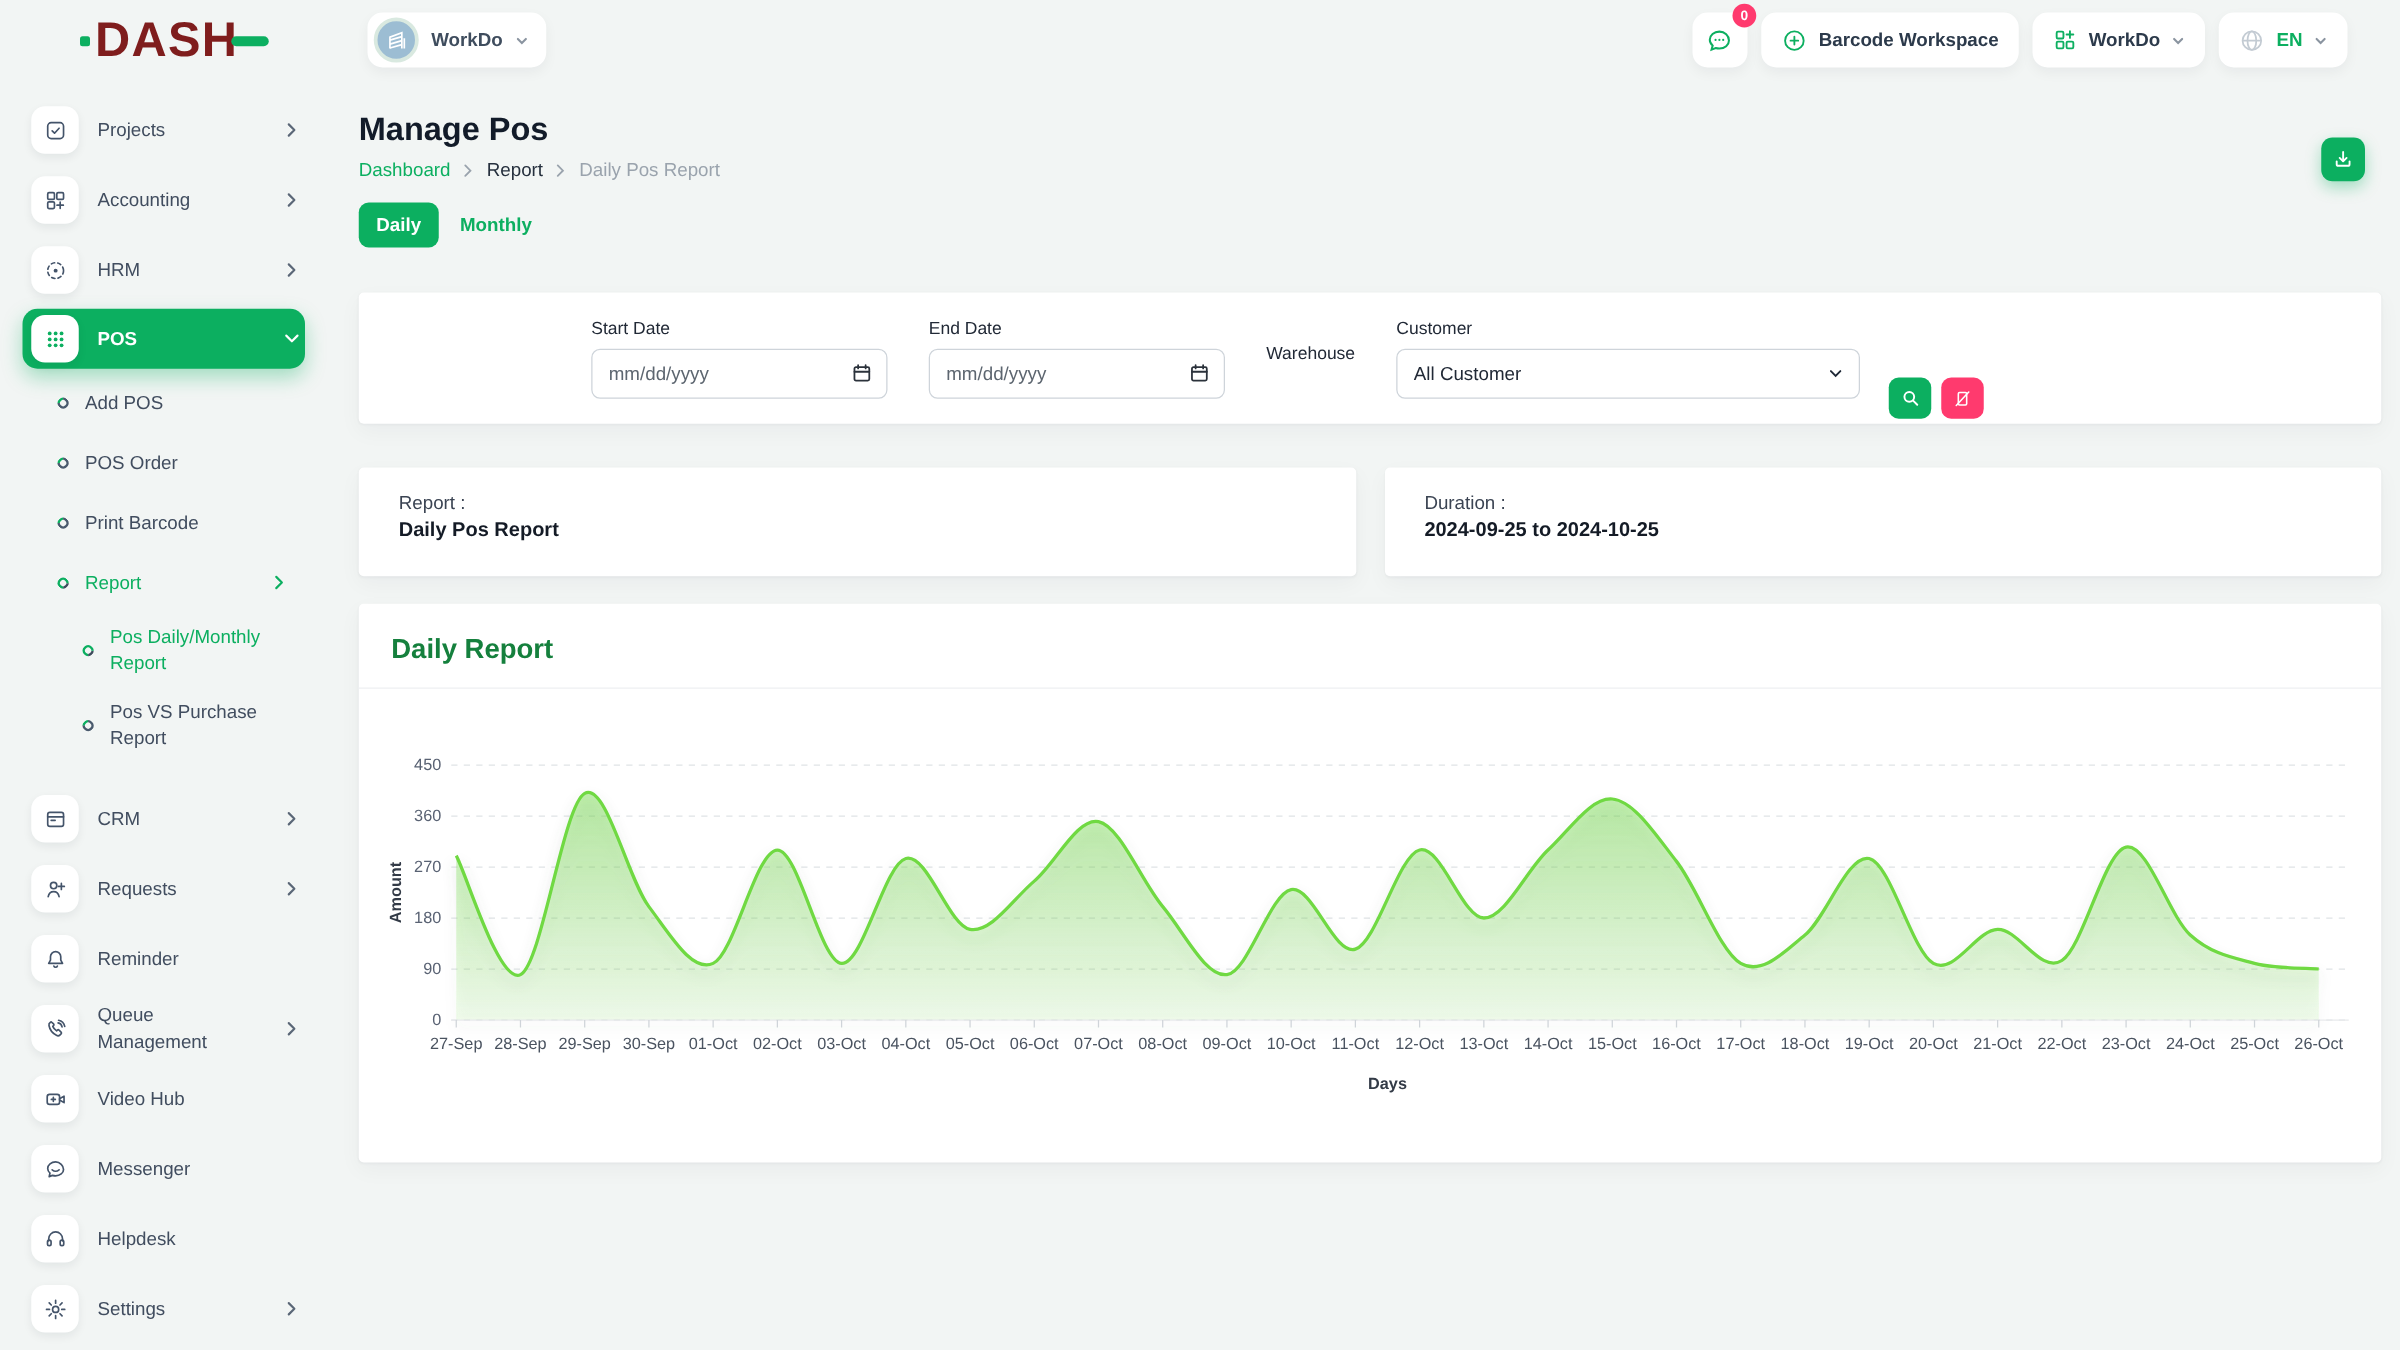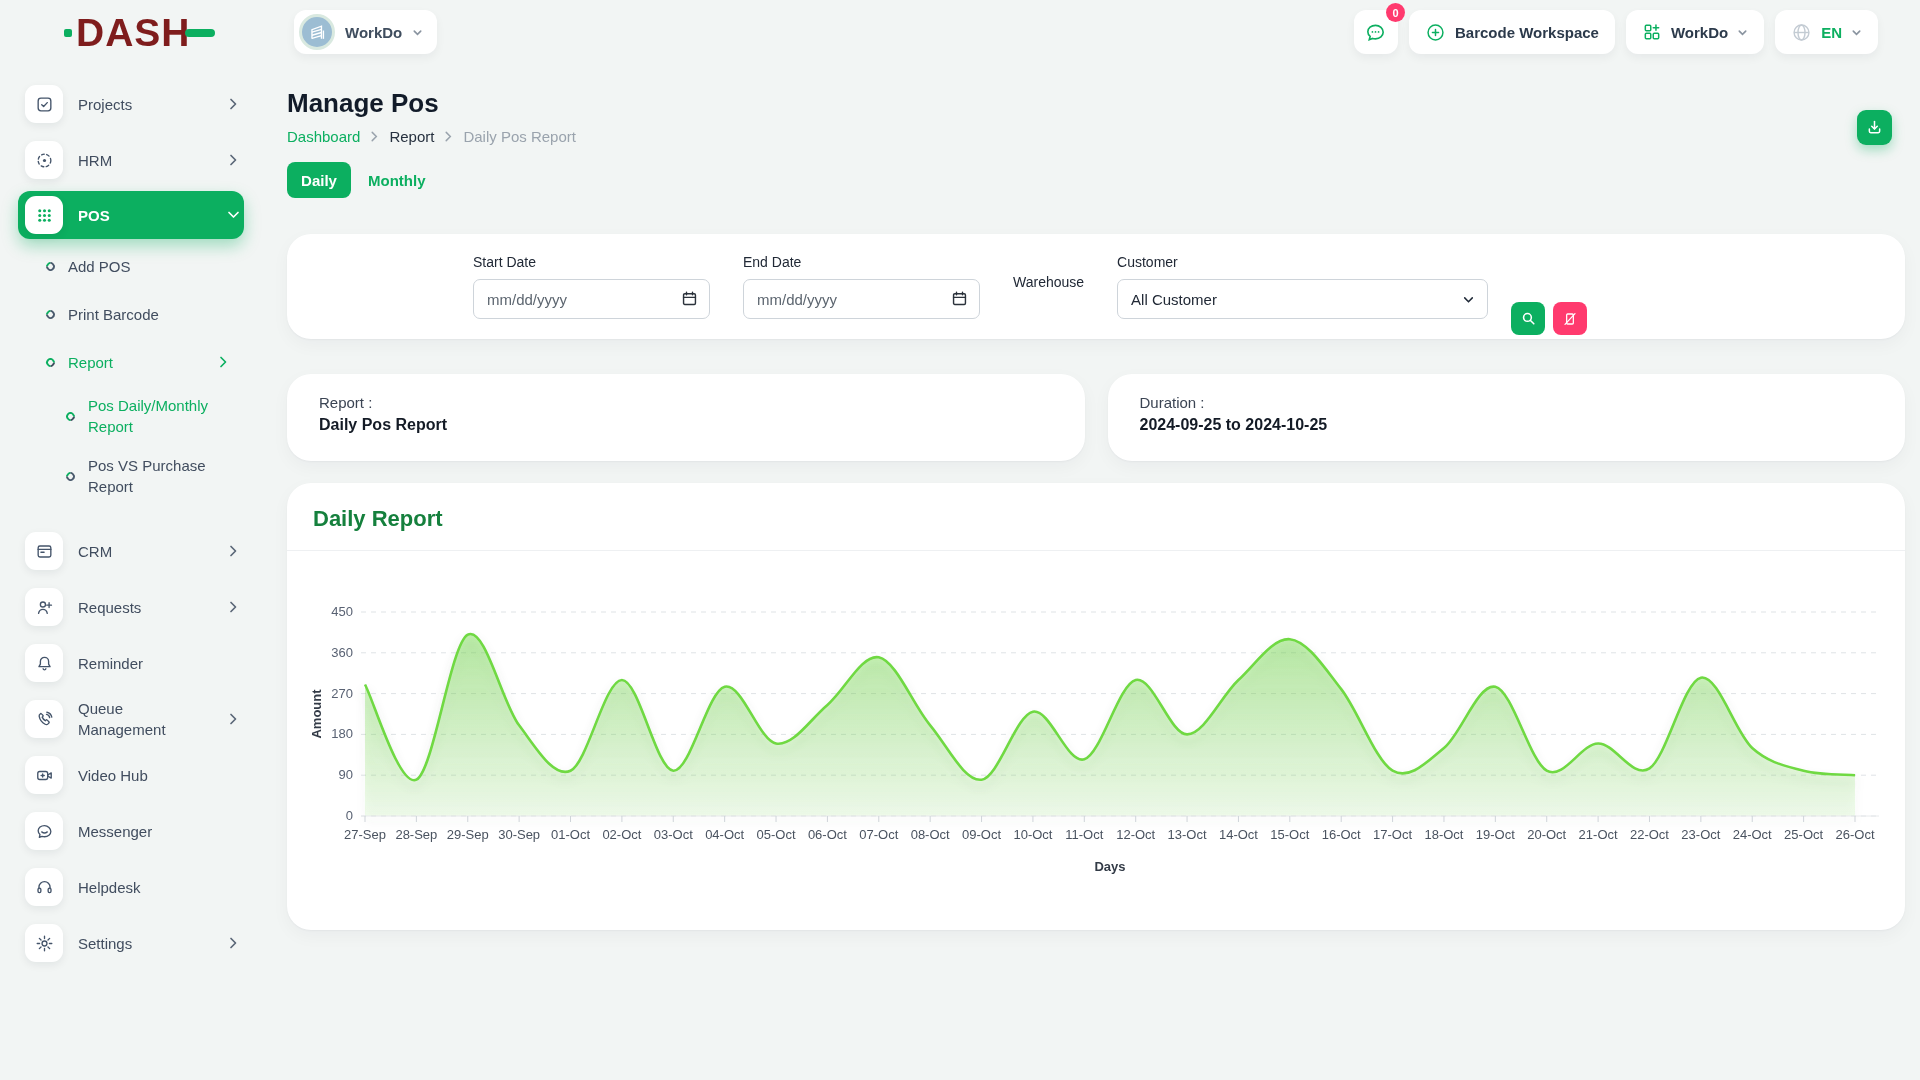--- a/index.html
+++ b/index.html
@@ -52,21 +52,21 @@
   .breadcrumb { display:flex; align-items:center; gap:10px; margin-top:9px; font-size:15px; }
   .bc-link { color:#0CAF60; cursor:pointer; }
   .bc-mid { color:#26303e; font-weight:500; cursor:pointer; }
   .bc-current { color:#9aa3ad; }
   .bc-sep { color:#9aa3ad; display:flex; }
   .dl-btn { position:absolute; right:13px; top:22px; width:35px; height:35px; border:none; border-radius:9px; background:#0CAF60; display:flex; align-items:center; justify-content:center; cursor:pointer; box-shadow:0 5px 12px rgba(12,175,96,.35); }
   .tabs { display:flex; align-items:center; margin-top:17px; gap:17px; }
   .tab-daily { width:64px; height:36px; border:none; border-radius:8px; background:#0CAF60; color:#fff; font-size:15px; font-weight:600; cursor:pointer; font-family:inherit; }
   .tab-monthly { background:none; border:none; color:#0CAF60; font-size:15px; font-weight:600; cursor:pointer; font-family:inherit; }
 
-  .card { background:#fff; border-radius:24px; box-shadow:0 6px 18px rgba(16,24,40,.04), 0 1px 2px rgba(16,24,40,.04); }
+  .card { background:#fff; border-radius:4px; box-shadow:0 6px 18px rgba(16,24,40,.04), 0 1px 2px rgba(16,24,40,.04); }
   .filter-card { margin-top:36px; height:105px; display:flex; align-items:center; padding:0 34px 0 186px; gap:33px; }
   .f-field { display:flex; flex-direction:column; }
   .f-label { font-size:14px; font-weight:500; color:#212936; margin-bottom:9px; }
   .f-input-wrap { position:relative; }
   .f-input { width:237px; height:40px; border:1px solid #ced4da; border-radius:7px; padding:0 38px 0 13px; font-size:15px; color:#495057; font-family:inherit; background:#fff; }
   .f-input::placeholder { color:#5d6670; }
   .cal-ico { position:absolute; right:11px; top:10px; pointer-events:none; }
   .f-select { appearance:none; -webkit-appearance:none; height:40px; border:1px solid #ced4da; border-radius:7px; padding:0 34px 0 13px; font-size:15px; color:#212936; font-family:inherit; background:#fff; cursor:pointer; }
   .sel-wh { width:360px; } .sel-cu { width:371px; }
   .sel-wrap { position:relative; }
@@ -180,20 +180,36 @@
             <span class="nav-label">Projects</span>
             <span class="chev right">
               <svg width="9" height="12" viewBox="0 0 8 12" fill="none" stroke="currentColor" stroke-width="1.7" stroke-linecap="round" stroke-linejoin="round">
                 <path d="M1.5 1.5L6 6l-4.5 4.5"></path>
               </svg>
             </span>
           </div>
           <div class="nav-item">
             <span class="tile">
               <svg width="19" height="19" viewBox="0 0 24 24" stroke-linecap="round" stroke-linejoin="round" fill="none" stroke="#44546a" stroke-width="1.7">
+                <rect x="4" y="4" width="6.8" height="6.8" rx="1.3"></rect>
+                <rect x="13.2" y="4" width="6.8" height="6.8" rx="1.3"></rect>
+                <rect x="4" y="13.2" width="6.8" height="6.8" rx="1.3"></rect>
+                <path d="M16.6 13.4v6.4M13.4 16.6h6.4"></path>
+              </svg>
+            </span>
+            <span class="nav-label">Accounting</span>
+            <span class="chev right">
+              <svg width="9" height="12" viewBox="0 0 8 12" fill="none" stroke="currentColor" stroke-width="1.7" stroke-linecap="round" stroke-linejoin="round">
+                <path d="M1.5 1.5L6 6l-4.5 4.5"></path>
+              </svg>
+            </span>
+          </div>
+          <div class="nav-item">
+            <span class="tile">
+              <svg width="19" height="19" viewBox="0 0 24 24" stroke-linecap="round" stroke-linejoin="round" fill="none" stroke="#44546a" stroke-width="1.7">
                 <circle cx="12" cy="12" r="8" stroke-dasharray="3.4 3.2"></circle>
                 <circle cx="12" cy="12" r="2" fill="#44546a" stroke="none"></circle>
               </svg>
             </span>
             <span class="nav-label">HRM</span>
             <span class="chev right">
               <svg width="9" height="12" viewBox="0 0 8 12" fill="none" stroke="currentColor" stroke-width="1.7" stroke-linecap="round" stroke-linejoin="round">
                 <path d="M1.5 1.5L6 6l-4.5 4.5"></path>
               </svg>
             </span>
@@ -215,20 +231,24 @@
             <span class="nav-label">POS</span>
             <span class="chev down">
               <svg width="9" height="12" viewBox="0 0 8 12" fill="none" stroke="currentColor" stroke-width="1.7" stroke-linecap="round" stroke-linejoin="round">
                 <path d="M1.5 1.5L6 6l-4.5 4.5"></path>
               </svg>
             </span>
           </div>
           <div class="nav-sub lv1">
             <span class="bullet"></span>
             <span class="nav-label">Add POS</span>
+          </div>
+          <div class="nav-sub lv1">
+            <span class="bullet"></span>
+            <span class="nav-label">POS Order</span>
           </div>
           <div class="nav-sub lv1">
             <span class="bullet"></span>
             <span class="nav-label">Print Barcode</span>
           </div>
           <div class="nav-sub lv1 active">
             <span class="bullet"></span>
             <span class="nav-label">Report</span>
             <span class="chev right">
               <svg width="9" height="12" viewBox="0 0 8 12" fill="none" stroke="currentColor" stroke-width="1.7" stroke-linecap="round" stroke-linejoin="round">

